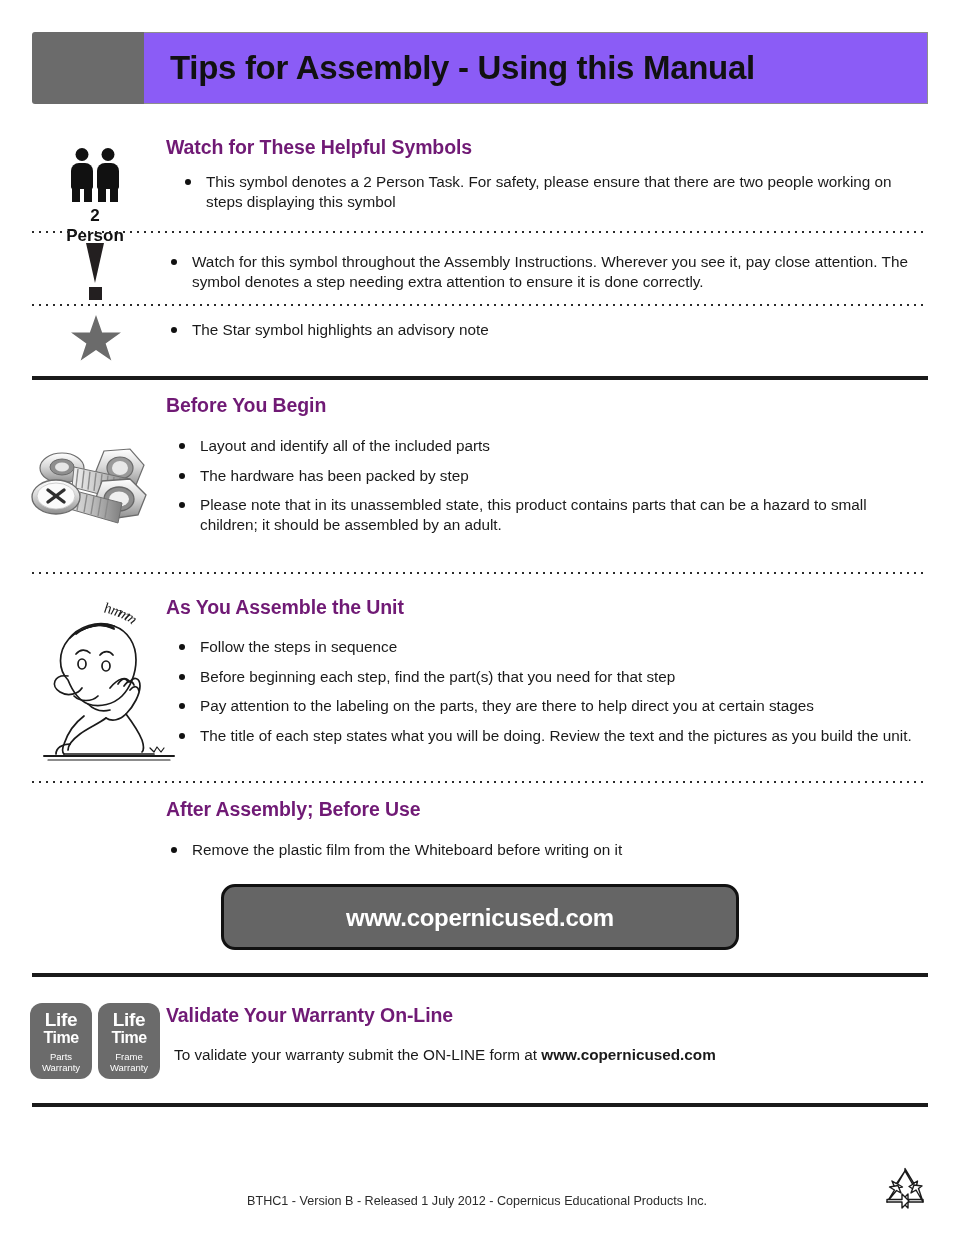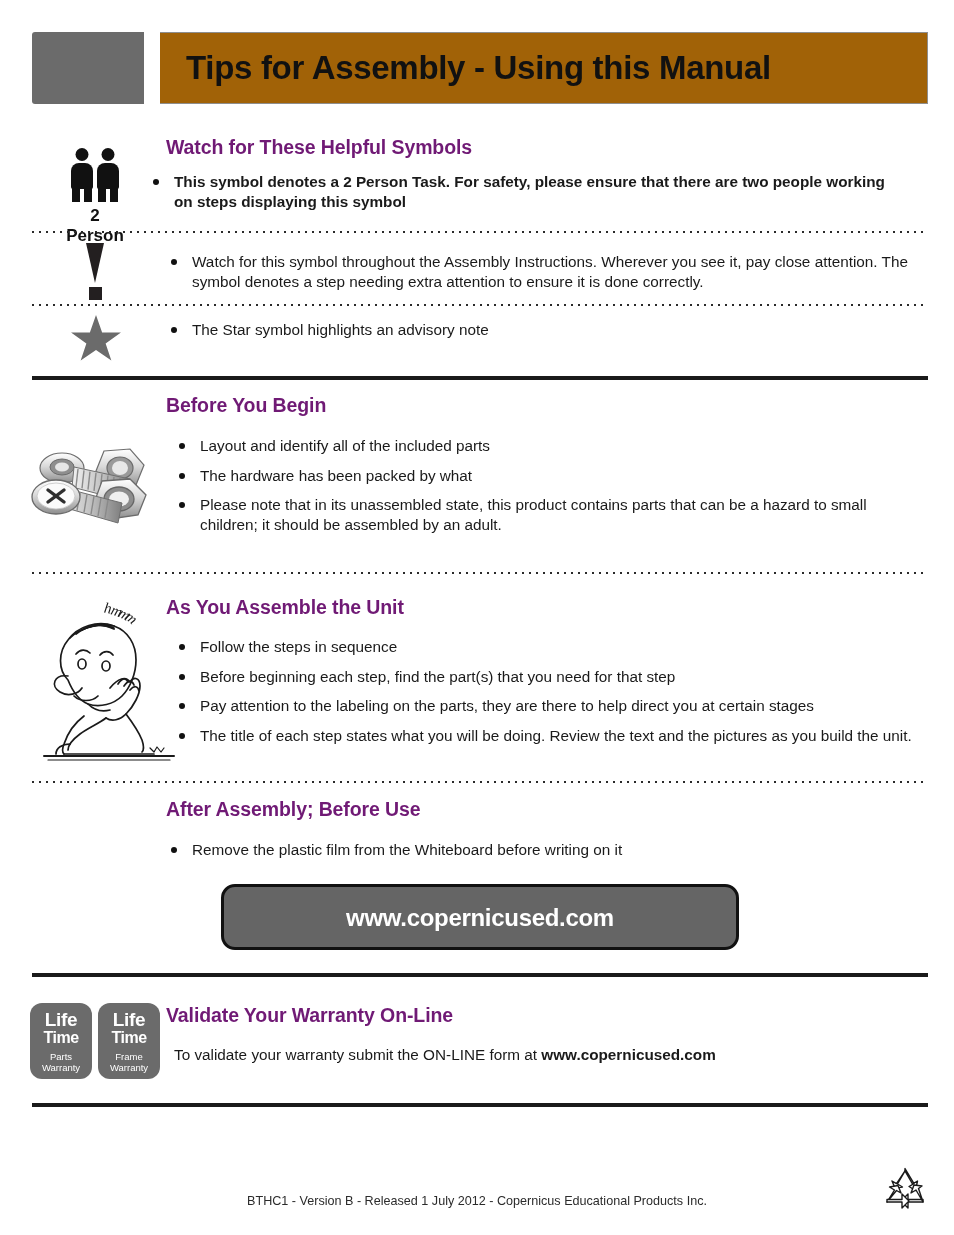--- a/index.html
+++ b/index.html
@@ -29,24 +29,23 @@
   .header-block {
     width: 112px;
     background: #6b6b6b;
     border-top-left-radius: 3px;
     border-bottom-left-radius: 3px;
   }
   .header-title-box {
     flex: 1;
     border: 1.5px solid #8e8e8e;
     border-left: none;
-    background: #a16207;
+    background: #8b5cf6;
     display: flex;
     align-items: center;
-    margin-left: 16px;
   }
   .header-title {
     font-size: 33px;
     font-weight: bold;
     letter-spacing: -0.3px;
     color: #111111;
     padding-left: 26px;
   }
 
   
@@ -342,21 +341,21 @@
     <div class="person">
       <div class="head"></div>
         <div class="body"></div>
         <div class="legL"></div>
         <div class="legR"></div>
     </div>
   </div>
   <div class="icon-caption">2 Person</div>
 </div>
 
-<ul class="bullet-list" style="left:148px; top:172px; width:740px;font-weight:bold;">
+<ul class="bullet-list" style="left:180px; top:172px; width:740px;">
   <li>This symbol denotes a 2 Person Task.  For safety, please ensure that there are two people working on steps displaying this symbol</li>
 </ul>
 
 <div class="rule-dotted" style="top:231px;"></div>
 
 <div class="icon-exclaim">
   <div class="bar"></div>
   <div class="dot"></div>
 </div>
 
@@ -430,21 +429,21 @@
     <ellipse cx="30" cy="53" rx="19" ry="13" fill="#fbfbfb" stroke="#c4c4c4" stroke-width="0.8"></ellipse>
     <g stroke="#2e2e2e" stroke-width="3.4" stroke-linecap="round">
       <path d="M22 47 L38 59"></path>
         <path d="M38 47 L22 59"></path>
     </g>
   </svg>
 </div>
 
 <ul class="bullet-list" style="left:174px; top:436px; width:740px;">
   <li style="margin-bottom:10px;">Layout and identify all of the included parts</li>
-  <li style="margin-bottom:10px;">The hardware has been packed by what</li>
+  <li style="margin-bottom:10px;">The hardware has been packed by step</li>
   <li>Please note that in its unassembled state, this product contains parts that can be a hazard to small children; it should be assembled by an adult.</li>
 </ul>
 
 <div class="rule-dotted" style="top:572px;"></div>
 
 <div class="section-heading" style="left:166px; top:596px;">As You Assemble the Unit</div>
 
 <div class="icon-thinker">
   <div class="hmmm">
     <span class="h1">h</span><span class="h2">m</span><span class="h3">m</span><span class="h4">m</span>

